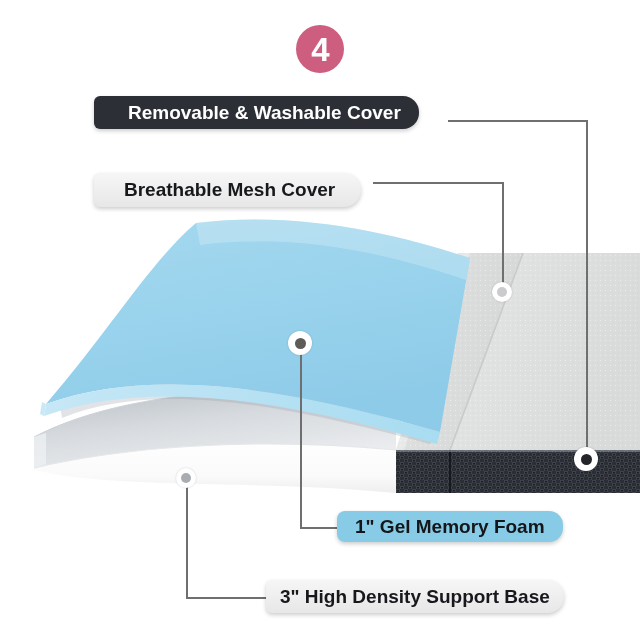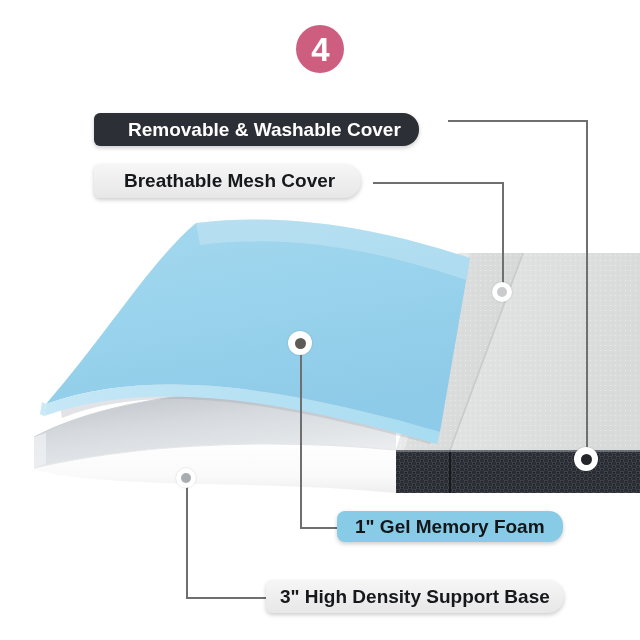--- a/index.html
+++ b/index.html
@@ -165,26 +165,26 @@
   <div class="marker m-gray" style="left:492px;top:282px;">
     <i></i>
   </div>
   <div class="marker m-dark" style="left:288px;top:331px;">
     <i></i>
   </div>
   <div class="marker m-lgray" style="left:176px;top:468px;">
     <i></i>
   </div>
 
-  <div class="label lbl-dark" style="left:94px;top:113px;height:33px;padding:0 18px 0 34px;font-size:19px;
+  <div class="label lbl-dark" style="left:94px;top:96px;height:33px;padding:0 18px 0 34px;font-size:19px;
               border-radius:6px 16px 16px 6px;">
     <span>Removable &amp; Washable Cover</span>
   </div>
 
-  <div class="label lbl-light" style="left:94px;top:164px;height:34px;padding:0 26px 0 30px;font-size:19px;
+  <div class="label lbl-light" style="left:94px;top:173px;height:34px;padding:0 26px 0 30px;font-size:19px;
               border-radius:6px 17px 17px 6px;">
     <span>Breathable Mesh Cover</span>
   </div>
 
   <div class="label lbl-blue" style="left:337px;top:511px;height:31px;padding:0 18px;font-size:19px;
               border-radius:8px 14px 14px 8px;">
     <span>1" Gel  Memory Foam</span>
   </div>
 
   <div class="label lbl-light" style="left:266px;top:580px;height:33px;padding:0 14px;font-size:19px;

